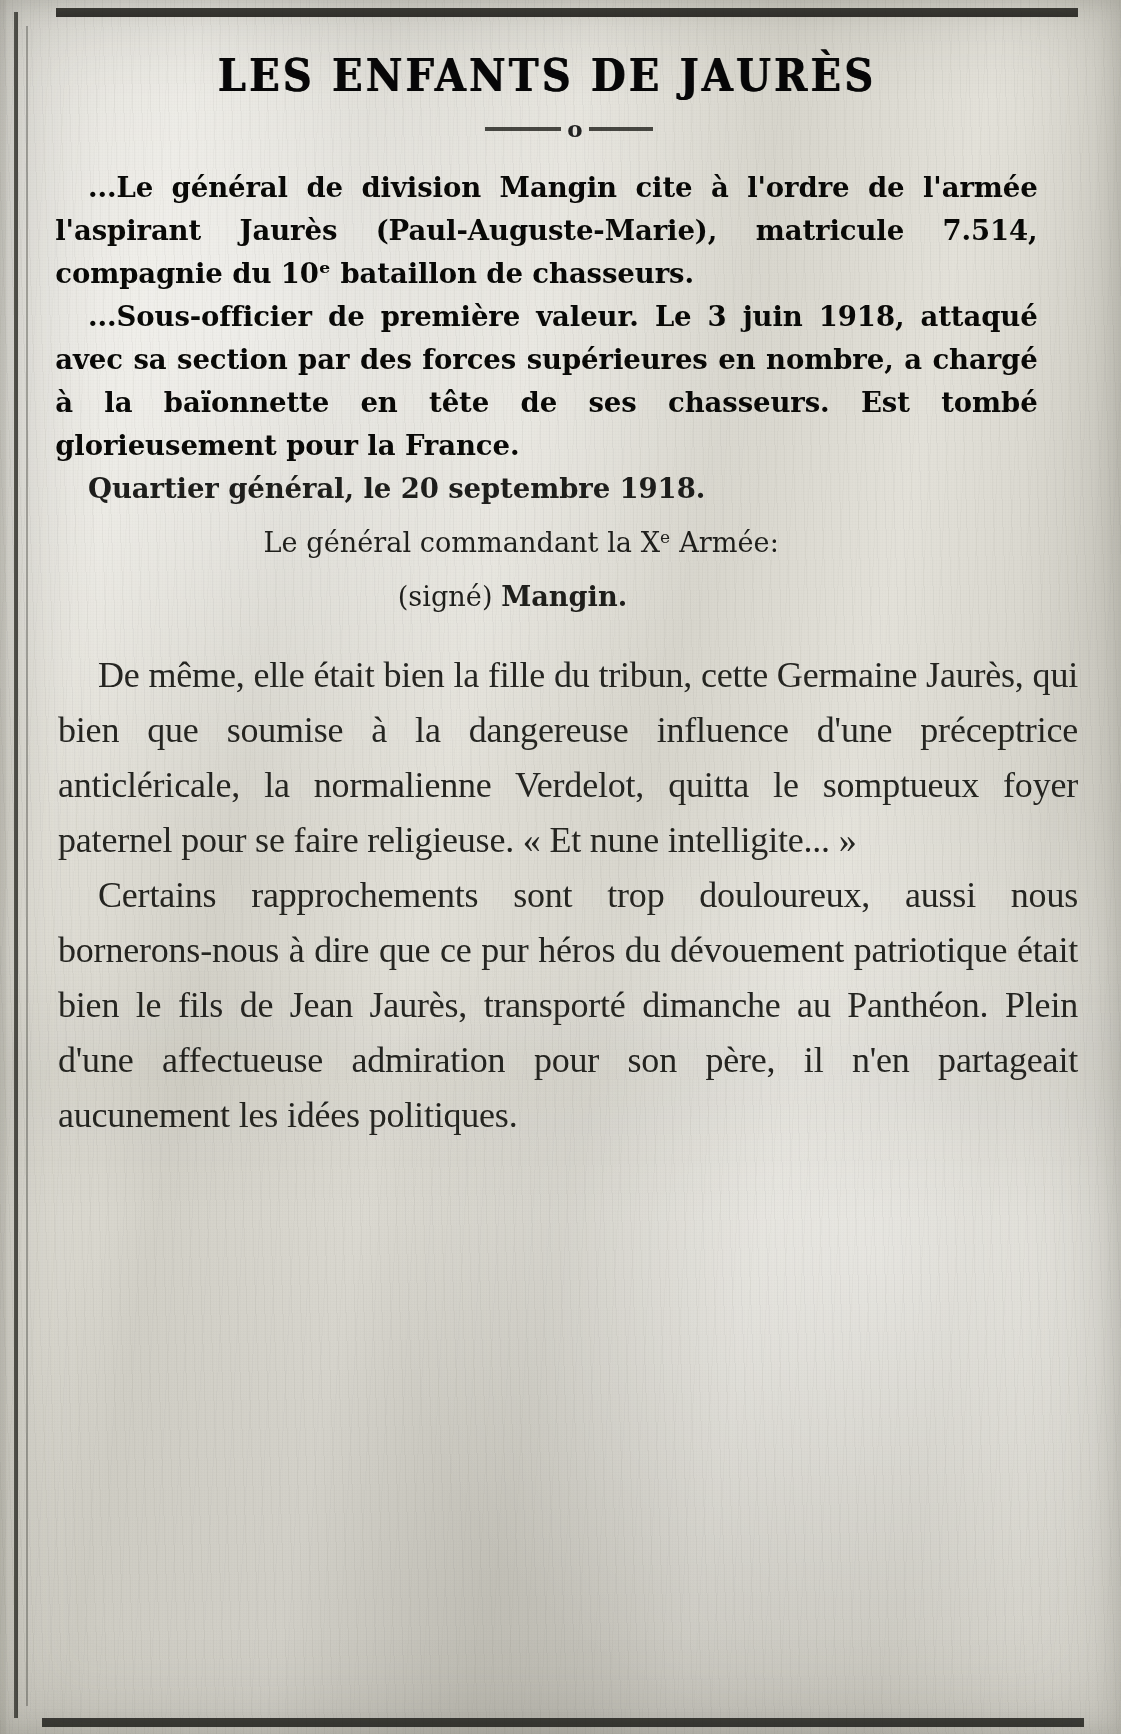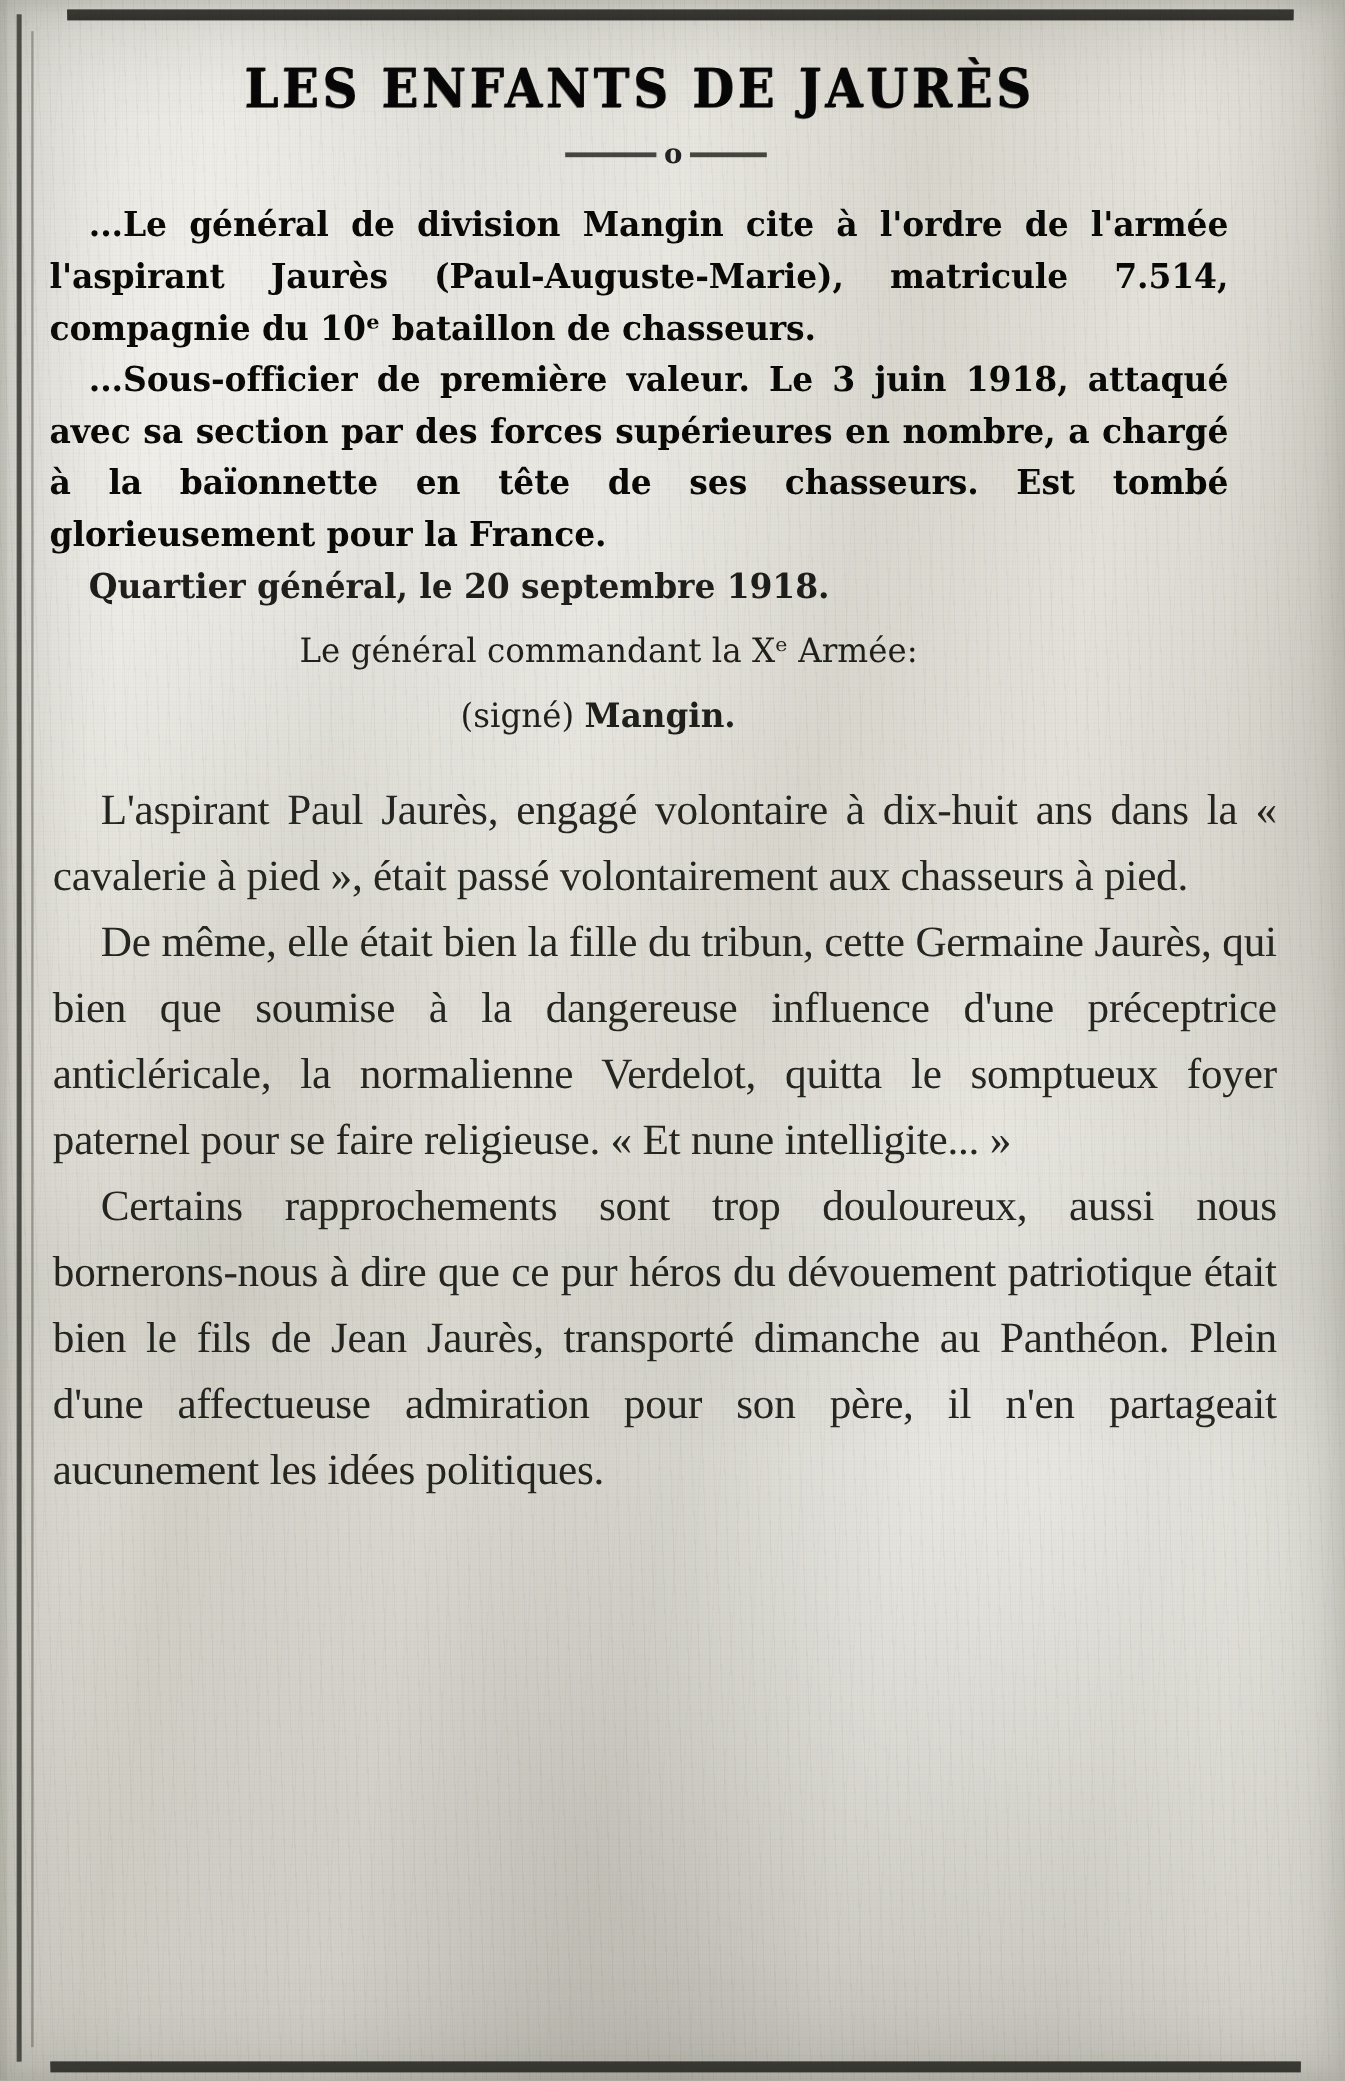--- a/index.html
+++ b/index.html
@@ -92,21 +92,21 @@
     top: 26px;
     width: 2px;
     height: 1680px;
     background: #4a4a44;
     opacity: .42;
   }
 
   
   .content {
     position: absolute;
-    left: 20px;
+    left: 34px;
     top: 0;
     width: 1050px;
     height: 1734px;
   }
 
   .headline {
     margin: 48px 0 0 0;
     text-align: center;
     font-family: "DejaVu Serif", "Liberation Serif", serif;
     font-weight: 700;
@@ -217,21 +217,20 @@
     </div>
 
     <div class="sig-line ink-b">Le général commandant la Xᵉ Armée:</div>
 
     <div class="sig-line signed ink-b">
       <span>(signé)</span>
       <span class="bold">Mangin.</span>
     </div>
 
     <div class="body">
-      <p class="ink-b">L'aspirant Paul Jaurès, engagé volontaire à dix-huit ans dans la « cavalerie à pied », était passé volontairement aux chasseurs à pied.</p>
       <p class="ink-b">De même, elle était bien la fille du tribun, cette Germaine Jaurès, qui bien que soumise à la dangereuse influence d'une préceptrice anticléricale, la normalienne Verdelot, quitta le somptueux foyer paternel pour se faire religieuse. « Et nune intelligite... »</p>
       <p class="ink-b">Certains rapprochements sont trop douloureux, aussi nous bornerons-nous à dire que ce pur héros du dévouement patriotique était bien le fils de Jean Jaurès, transporté dimanche au Panthéon. Plein d'une affectueuse admiration pour son père, il n'en partageait aucunement les idées politiques.</p>
     </div>
 
   </div>
 
   <div class="rule-bottom"></div>
 
   <div class="streaks"></div>
   <div class="fibers"></div>

